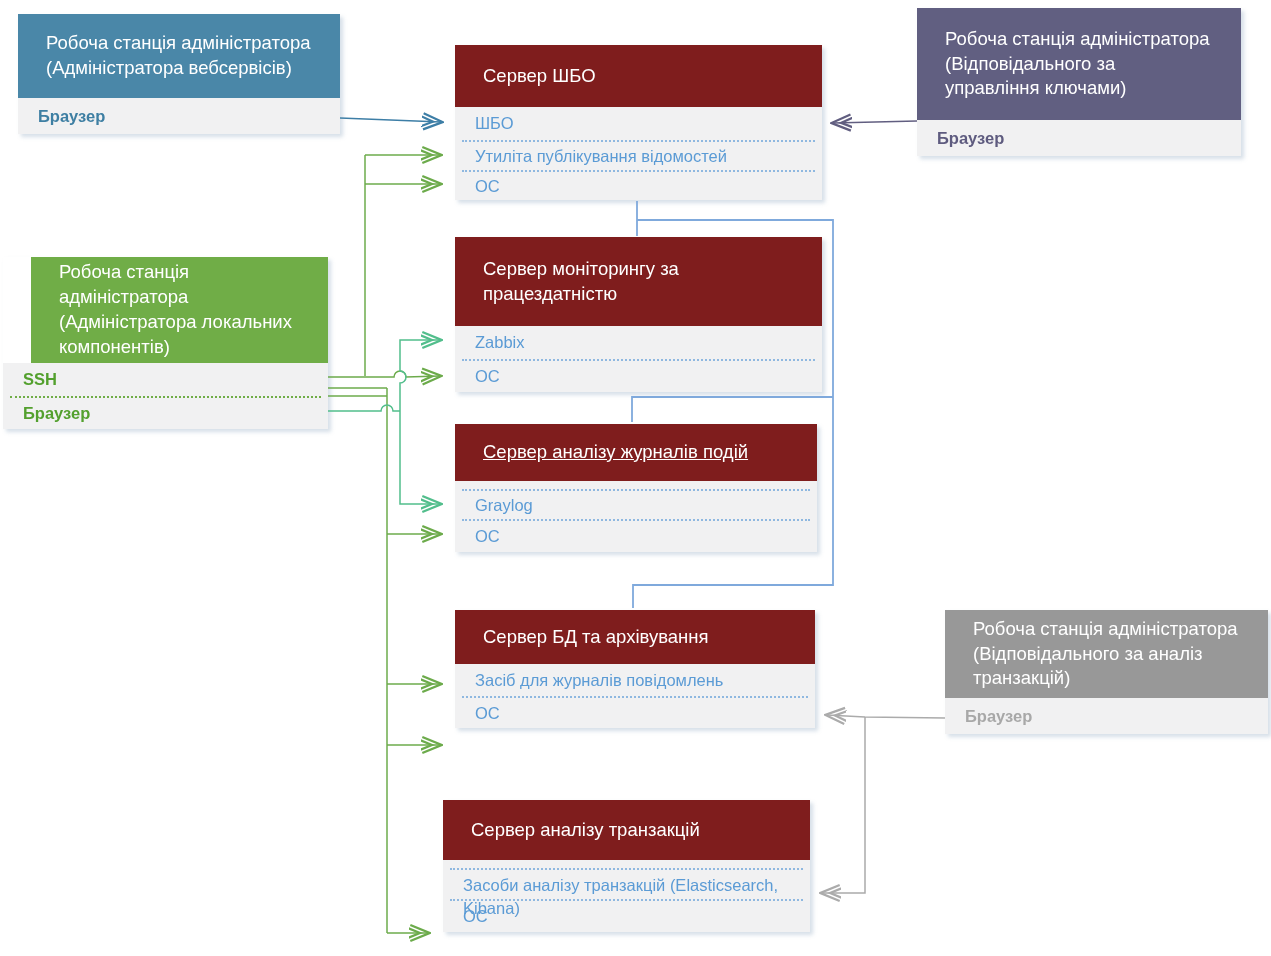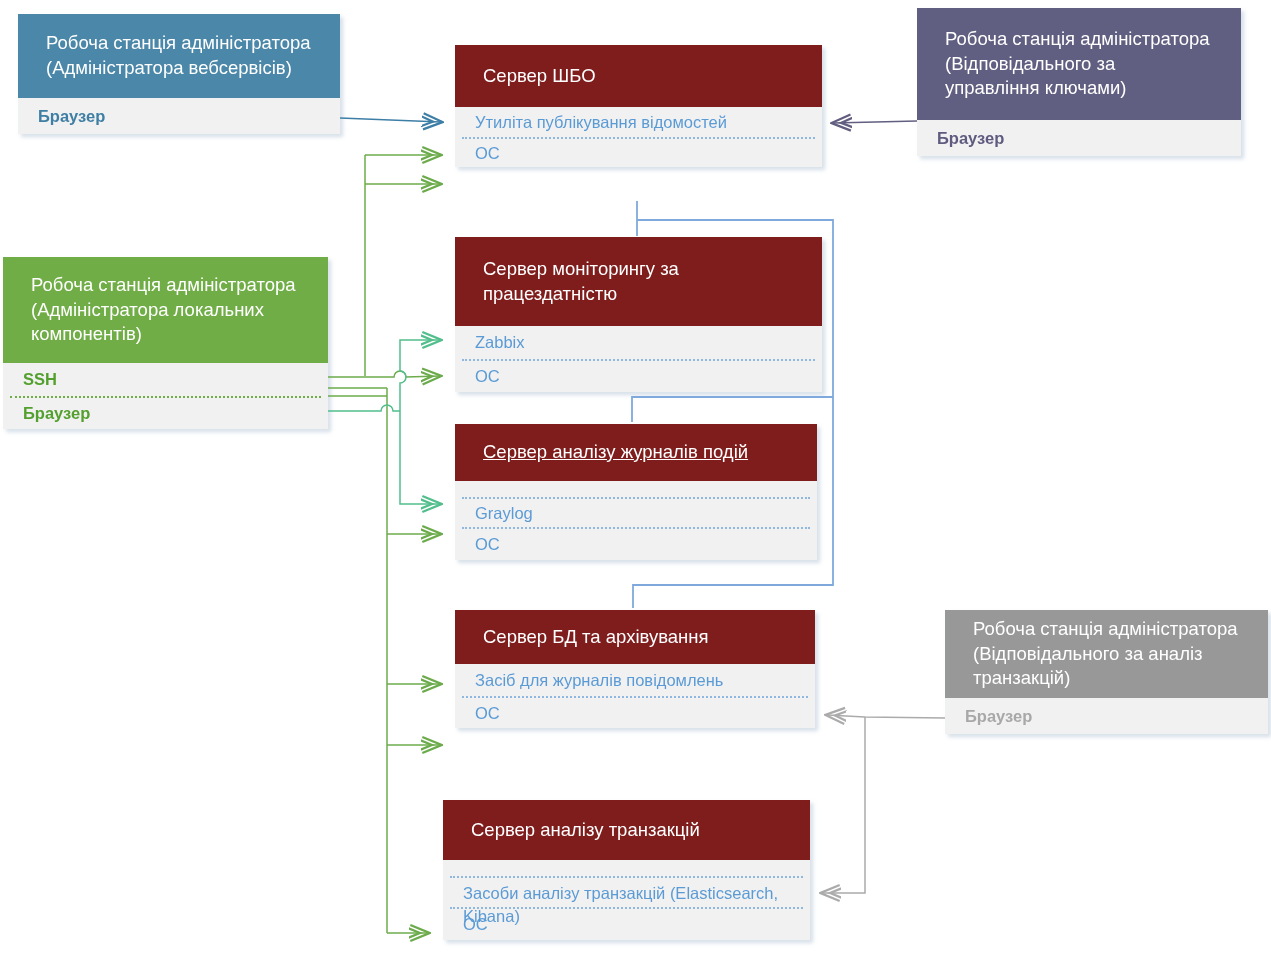--- a/index.html
+++ b/index.html
@@ -37,21 +37,21 @@
   .c-purple .row{color:#5E5B7F;font-weight:bold;height:36px;}
   .c-green .hdr{background:#70AD47;}
   .c-green .row{color:#53A02E;font-weight:bold;height:33px;}
   .c-green .row + .row{border-top:2px dotted #70AD47;}
   .c-gray  .hdr{background:#989898;}
   .c-gray  .row{color:#A8A8A8;font-weight:bold;height:36px;}
   
   .srv .hdr{background:#7f1d1d;}
   .srv .row{color:#5B9BD5;height:31px;}
   .srv .row + .row{border-top:2px dotted #8FB8E0;}
-  .srv .body.toprule{padding-top:16px;}
+  .srv .body.toprule{padding-top:8px;}
   .srv .body.toprule .row:first-child{border-top:2px dotted #8FB8E0;}
   #wires{position:absolute;left:0;top:0;z-index:5;pointer-events:none;}
   #wires path{fill:none;}
   .ln-teal  {stroke:#3D7EA6;stroke-width:1.5;}
   .ln-purple{stroke:#615E80;stroke-width:1.5;}
   .ln-green {stroke:#6CAB4B;stroke-width:1.5;}
   .ln-mint  {stroke:#52BE8C;stroke-width:1.5;}
   .ln-gray  {stroke:#ABABAB;stroke-width:1.5;}
   .ln-blue  {stroke:#7FA9DC;stroke-width:1.8;}
 </style>
@@ -68,37 +68,38 @@
   </div>
 
   <div class="box c-purple" style="left:917px;top:8px;width:324px;">
     <div class="hdr" style="height:112px;">Робоча станція адміністратора (Відповідального за управління ключами)</div>
     <div class="body">
       <div class="row">Браузер</div>
     </div>
   </div>
 
   <div class="box c-green" style="left:3px;top:257px;width:325px;">
-    <div class="hdr" style="height:106px;">Робоча станція адміністратора (Адміністратора локальних компонентів)</div>
+    <div class="hdr" style="height:106px;margin-left:28px;">Робоча станція адміністратора (Адміністратора локальних компонентів)</div>
     <div class="body">
       <div class="row">SSH</div>
       <div class="row">Браузер</div>
     </div>
   </div>
 
   <div class="box c-gray" style="left:945px;top:610px;width:323px;">
     <div class="hdr" style="height:88px;">Робоча станція адміністратора (Відповідального за аналіз транзакцій)</div>
     <div class="body">
       <div class="row">Браузер</div>
     </div>
   </div>
 
   <div class="box srv" style="left:455px;top:45px;width:367px;">
     <div class="hdr" style="height:62px;">Сервер ШБО</div>
     <div class="body">
+      <div class="row" style="height:33px;">ШБО</div>
       <div class="row" style="height:30px;">Утиліта публікування відомостей</div>
       <div class="row" style="height:30px;">ОС</div>
     </div>
   </div>
 
   <div class="box srv" style="left:455px;top:237px;width:367px;">
     <div class="hdr" style="height:89px;">Сервер моніторингу за працездатністю</div>
     <div class="body">
       <div class="row" style="height:33px;">Zabbix</div>
       <div class="row" style="height:33px;">ОС</div>

